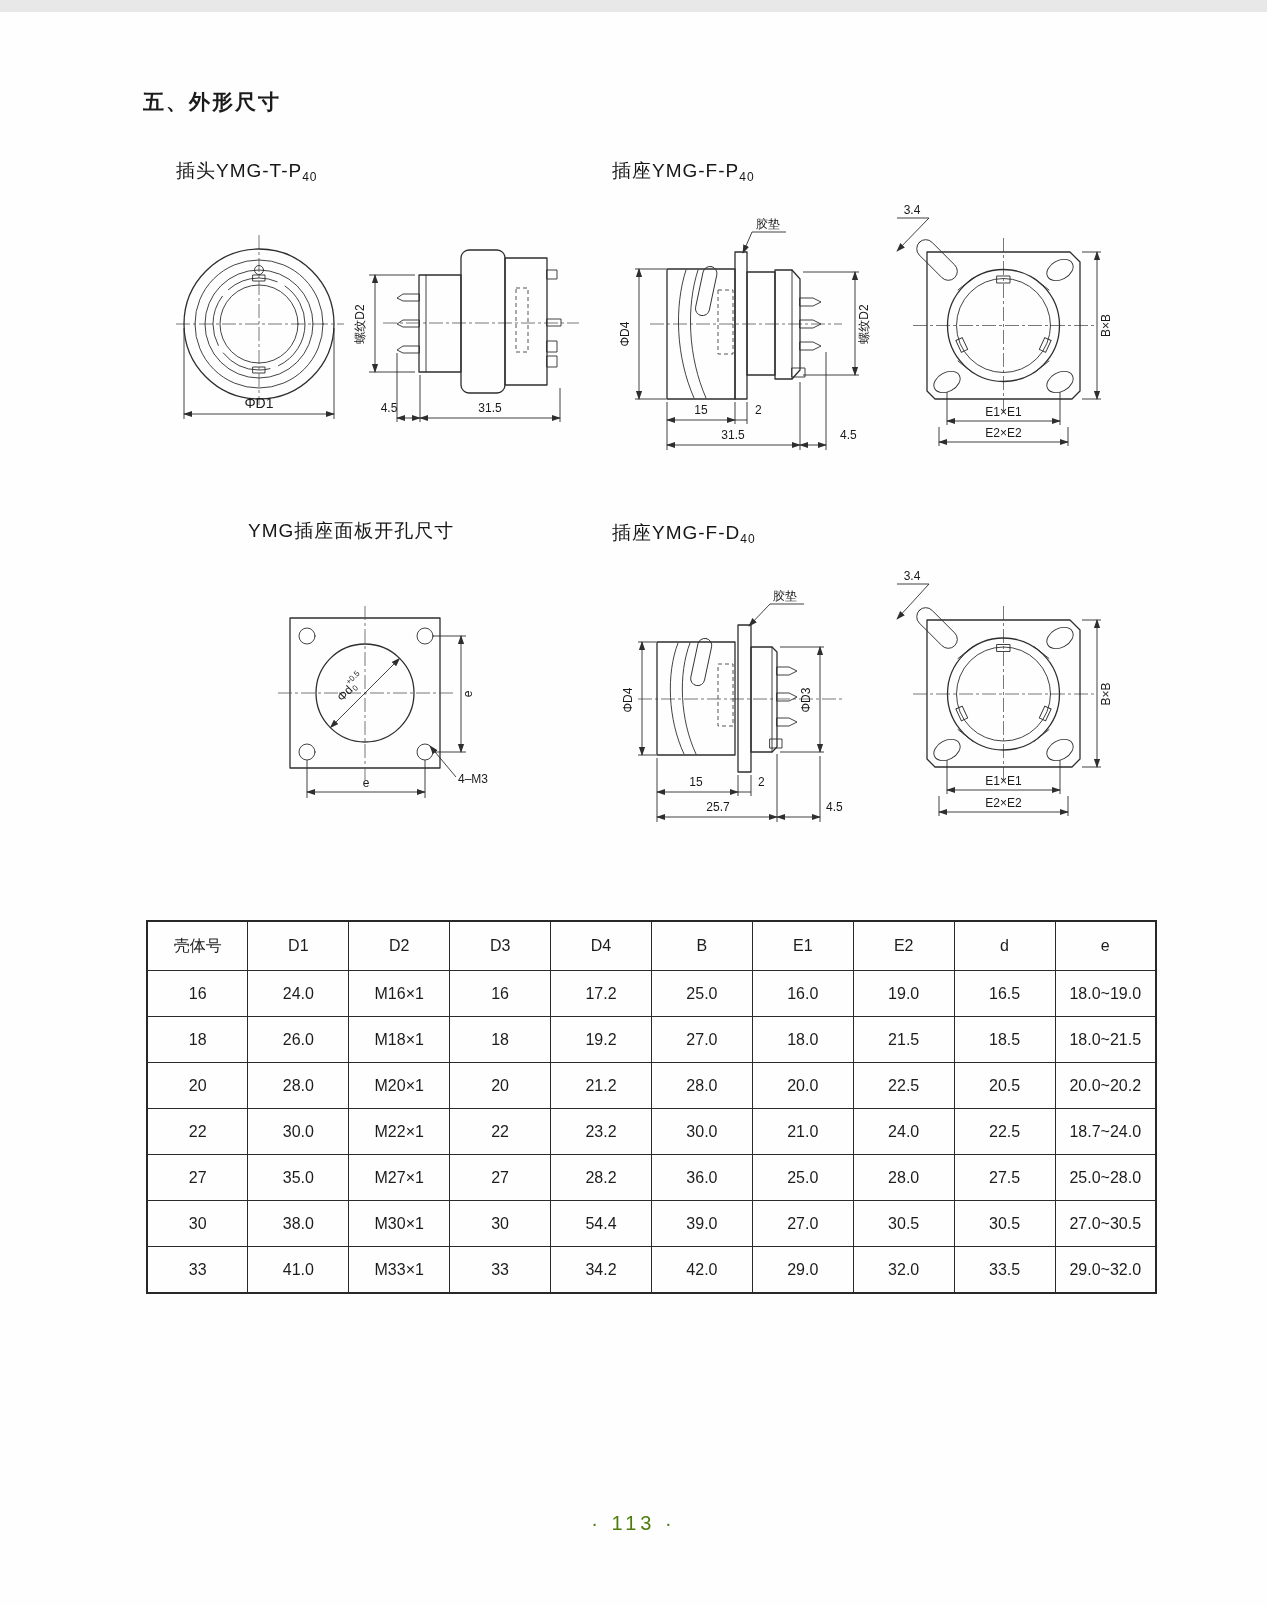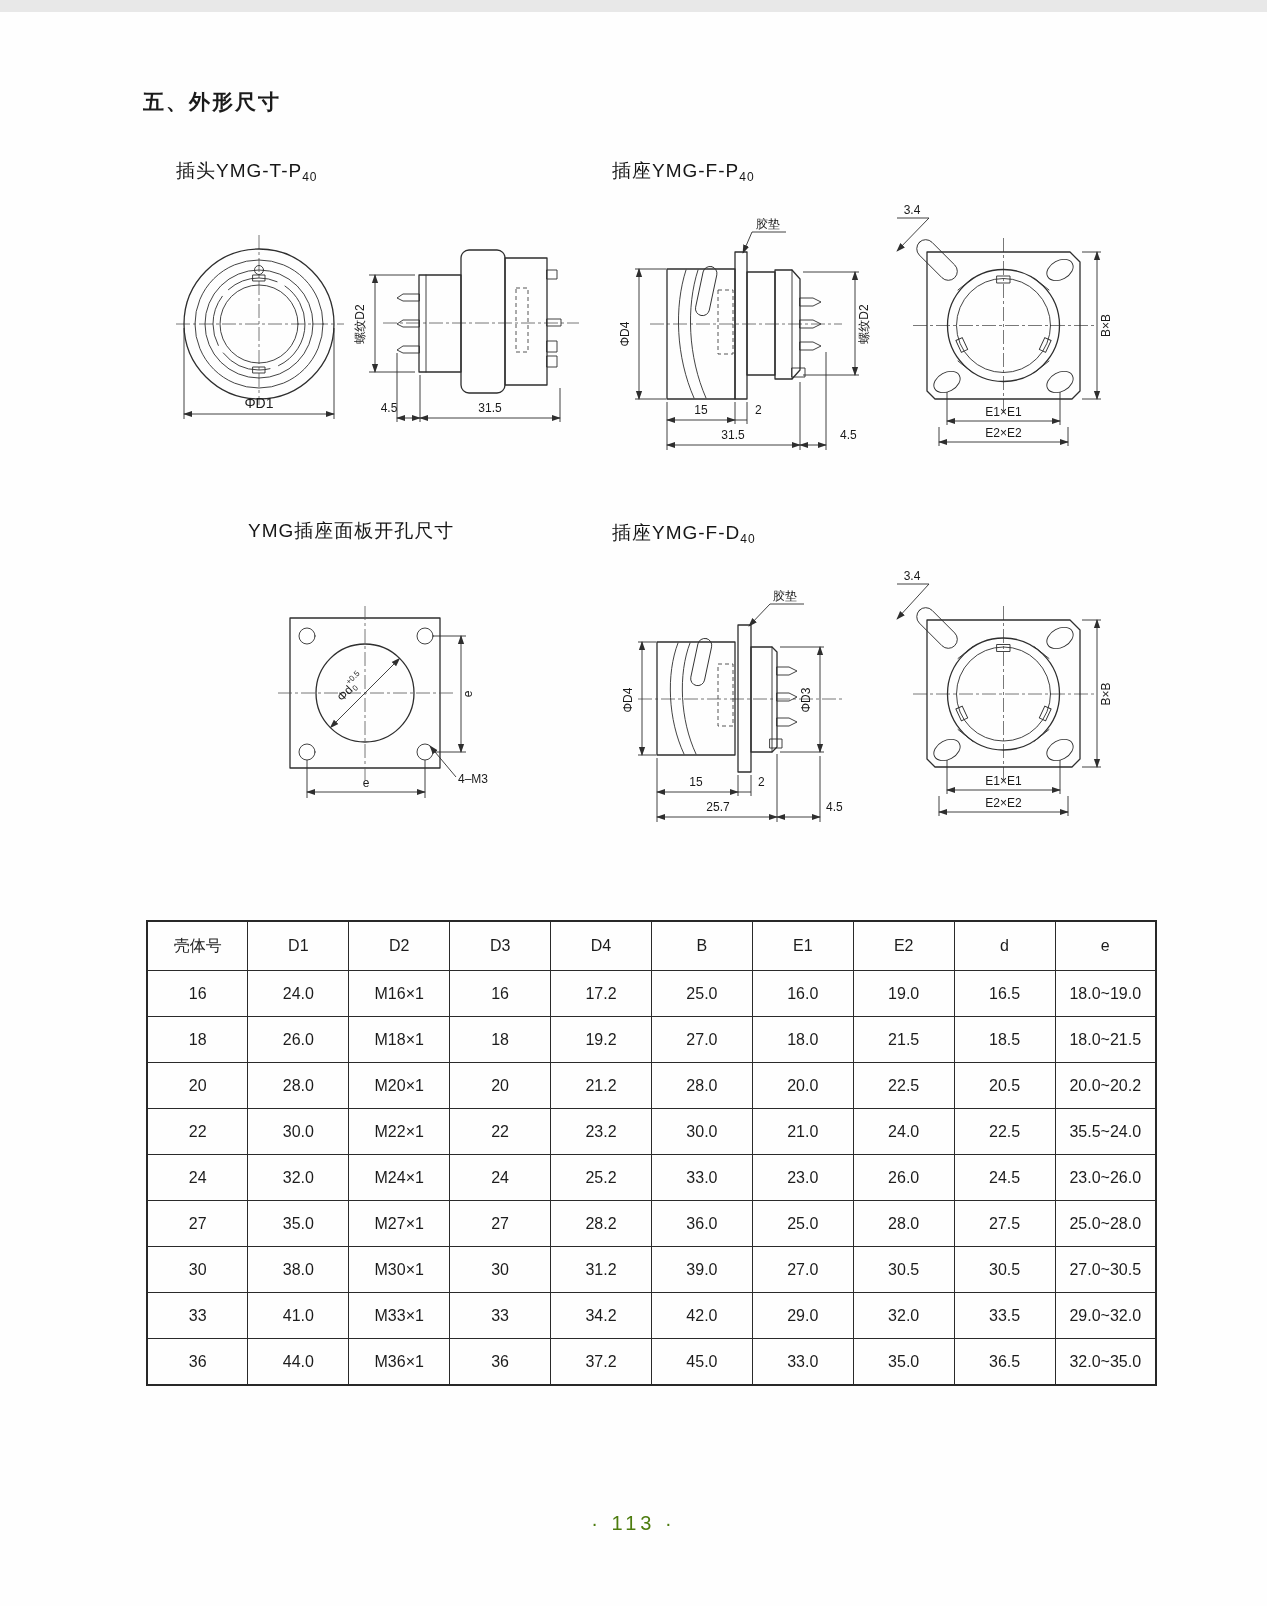--- a/index.html
+++ b/index.html
@@ -435,79 +435,55 @@
         <tr>
           <td>22</td>
           <td>30.0</td>
           <td>M22×1</td>
           <td>22</td>
           <td>23.2</td>
           <td>30.0</td>
           <td>21.0</td>
           <td>24.0</td>
           <td>22.5</td>
-          <td>35.5~24.0</td>
-        </tr>
-        <tr>
-          <td>24</td>
-          <td>32.0</td>
-          <td>M24×1</td>
-          <td>24</td>
-          <td>25.2</td>
-          <td>33.0</td>
-          <td>23.0</td>
-          <td>26.0</td>
-          <td>24.5</td>
-          <td>23.0~26.0</td>
+          <td>18.7~24.0</td>
         </tr>
         <tr>
           <td>27</td>
           <td>35.0</td>
           <td>M27×1</td>
           <td>27</td>
           <td>28.2</td>
           <td>36.0</td>
           <td>25.0</td>
           <td>28.0</td>
           <td>27.5</td>
           <td>25.0~28.0</td>
         </tr>
         <tr>
           <td>30</td>
           <td>38.0</td>
           <td>M30×1</td>
           <td>30</td>
-          <td>31.2</td>
+          <td>54.4</td>
           <td>39.0</td>
           <td>27.0</td>
           <td>30.5</td>
           <td>30.5</td>
           <td>27.0~30.5</td>
         </tr>
         <tr>
           <td>33</td>
           <td>41.0</td>
           <td>M33×1</td>
           <td>33</td>
           <td>34.2</td>
           <td>42.0</td>
           <td>29.0</td>
           <td>32.0</td>
           <td>33.5</td>
           <td>29.0~32.0</td>
         </tr>
-        <tr>
-          <td>36</td>
-          <td>44.0</td>
-          <td>M36×1</td>
-          <td>36</td>
-          <td>37.2</td>
-          <td>45.0</td>
-          <td>33.0</td>
-          <td>35.0</td>
-          <td>36.5</td>
-          <td>32.0~35.0</td>
-        </tr>
       </tbody>
   </table>
 
   <div class="pageno">· 113 ·</div>
 </div>
 
 </body></html>

